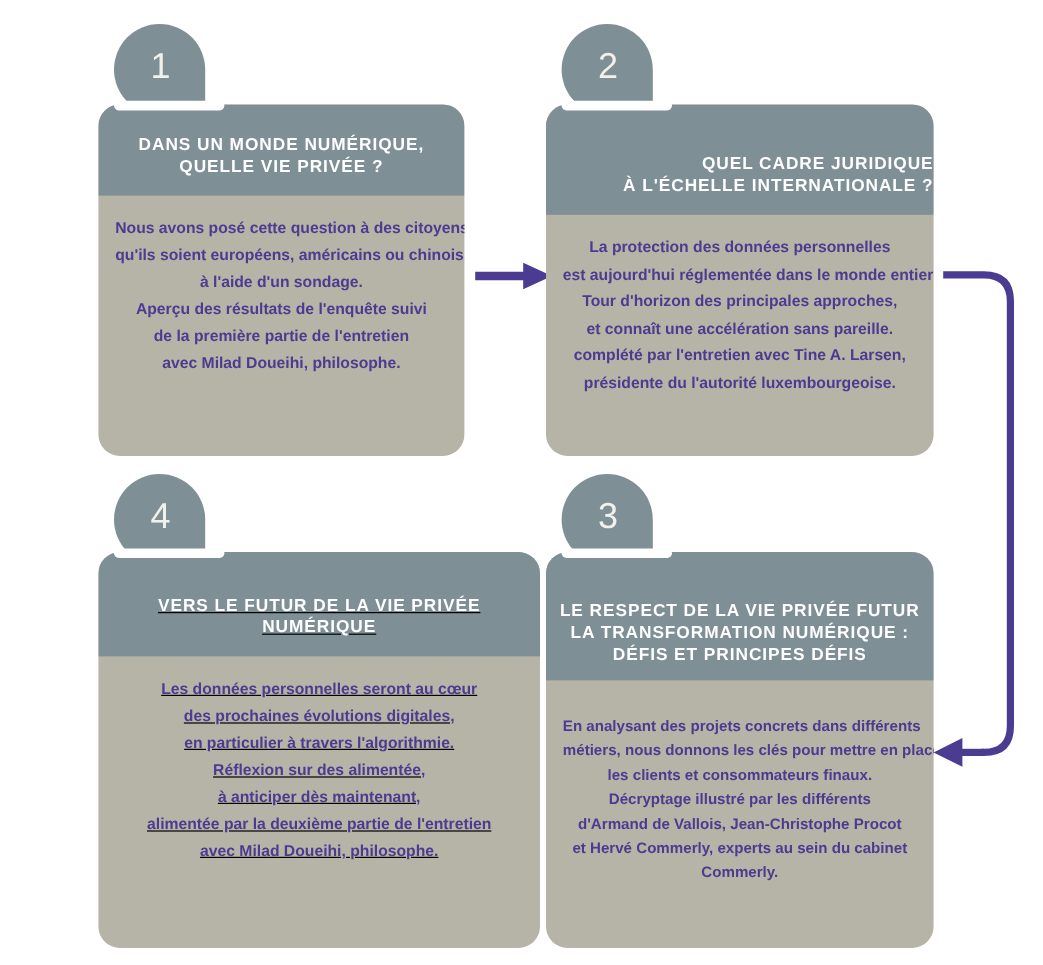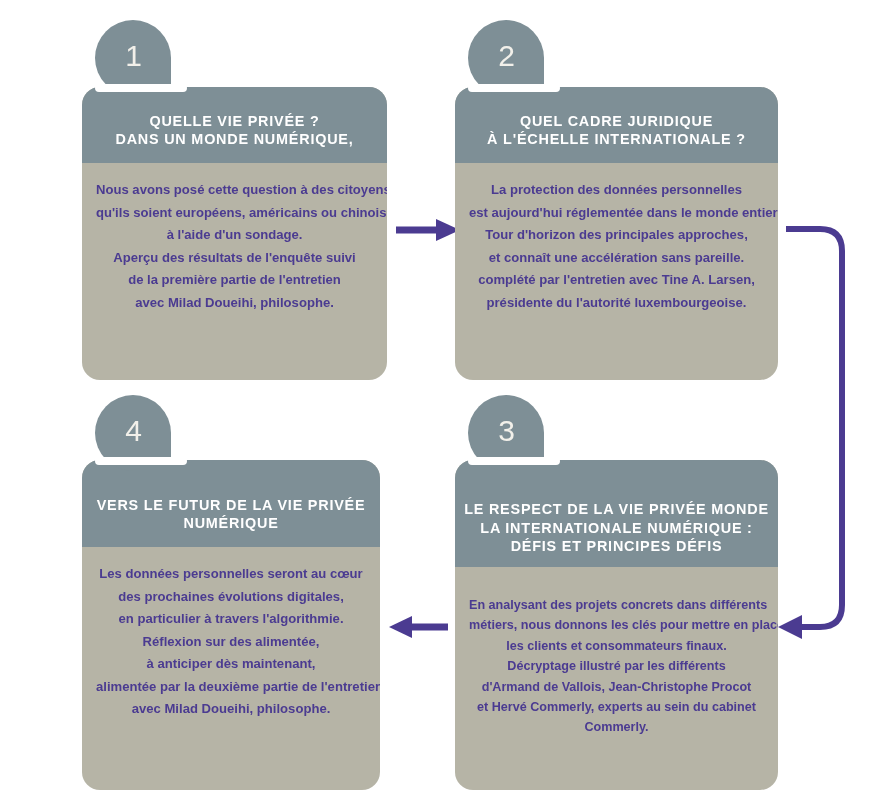--- a/index.html
+++ b/index.html
@@ -122,59 +122,59 @@
     </g>
 
     <g>
       <line x1="448" y1="627" x2="410" y2="627" stroke="#4b3b91" stroke-width="7"></line>
       <polygon points="412,616 389,627 412,638" fill="#4b3b91"></polygon>
     </g>
   </svg>
 
   <div class="card" style="left:82px; top:87px; width:305px; height:293px;">
     <div class="card-header" style="height:76px; padding-bottom:14px;">
+      <span class="hline">DANS UN MONDE NUMÉRIQUE,</span>
       <span class="hline">QUELLE VIE PRIVÉE ?</span>
-      <span class="hline">DANS UN MONDE NUMÉRIQUE,</span>
     </div>
     <div class="card-body">
       <span class="bline">Nous avons posé cette question à des citoyens,</span>
       <span class="bline">qu'ils soient européens, américains ou chinois,</span>
       <span class="bline">à l'aide d'un sondage.</span>
       <span class="bline">Aperçu des résultats de l'enquête suivi</span>
       <span class="bline">de la première partie de l'entretien</span>
       <span class="bline">avec Milad Doueihi, philosophe.</span>
     </div>
   </div>
   <div class="badge-wrap" style="left:95px; top:20px;">
     <div class="badge">
       <span class="badge-num">1</span>
     </div>
   </div>
 
   <div class="card" style="left:455px; top:87px; width:323px; height:293px;">
-    <div class="card-header" style="height:76px; padding-bottom:14px;">
+    <div class="card-header" style="height:92px; padding-bottom:14px;align-items:flex-end;">
       <span class="hline">QUEL CADRE JURIDIQUE</span>
       <span class="hline">À L'ÉCHELLE INTERNATIONALE ?</span>
     </div>
     <div class="card-body">
       <span class="bline">La protection des données personnelles</span>
       <span class="bline">est aujourd'hui réglementée dans le monde entier</span>
       <span class="bline">Tour d'horizon des principales approches,</span>
       <span class="bline">et connaît une accélération sans pareille.</span>
       <span class="bline">complété par l'entretien avec Tine A. Larsen,</span>
       <span class="bline">présidente du l'autorité luxembourgeoise.</span>
     </div>
   </div>
   <div class="badge-wrap" style="left:468px; top:20px;">
     <div class="badge">
       <span class="badge-num">2</span>
     </div>
   </div>
 
-  <div class="card" style="left:82px; top:460px; width:298px; height:330px;">
+  <div class="card" style="left:82px; top:460px; width:368px; height:330px;text-decoration:underline;">
     <div class="card-header" style="height:87px; padding-bottom:14px;">
       <span class="hline">VERS LE FUTUR DE LA VIE PRIVÉE</span>
       <span class="hline">NUMÉRIQUE</span>
     </div>
     <div class="card-body">
       <span class="bline">Les données personnelles seront au cœur</span>
       <span class="bline">des prochaines évolutions digitales,</span>
       <span class="bline">en particulier à travers l'algorithmie.</span>
       <span class="bline">Réflexion sur des alimentée,</span>
       <span class="bline">à anticiper dès maintenant,</span>
@@ -183,22 +183,22 @@
     </div>
   </div>
   <div class="badge-wrap" style="left:95px; top:395px;">
     <div class="badge">
       <span class="badge-num">4</span>
     </div>
   </div>
 
   <div class="card" style="left:455px; top:460px; width:323px; height:330px;">
     <div class="card-header" style="height:107px; padding-bottom:11px;">
-      <span class="hline">LE RESPECT DE LA VIE PRIVÉE MONDE</span>
-      <span class="hline">LA INTERNATIONALE NUMÉRIQUE :</span>
+      <span class="hline">LE RESPECT DE LA VIE PRIVÉE FUTUR</span>
+      <span class="hline">LA TRANSFORMATION NUMÉRIQUE :</span>
       <span class="hline">DÉFIS ET PRINCIPES DÉFIS</span>
     </div>
     <div class="card-body" style="font-size:12.6px; line-height:1.62; padding-top:28px;">
       <span class="bline">En analysant des projets concrets dans différents</span>
       <span class="bline">métiers, nous donnons les clés pour mettre en place</span>
       <span class="bline">les clients et consommateurs finaux.</span>
       <span class="bline">Décryptage illustré par les différents</span>
       <span class="bline">d'Armand de Vallois, Jean-Christophe Procot</span>
       <span class="bline">et Hervé Commerly, experts au sein du cabinet</span>
       <span class="bline">Commerly.</span>

